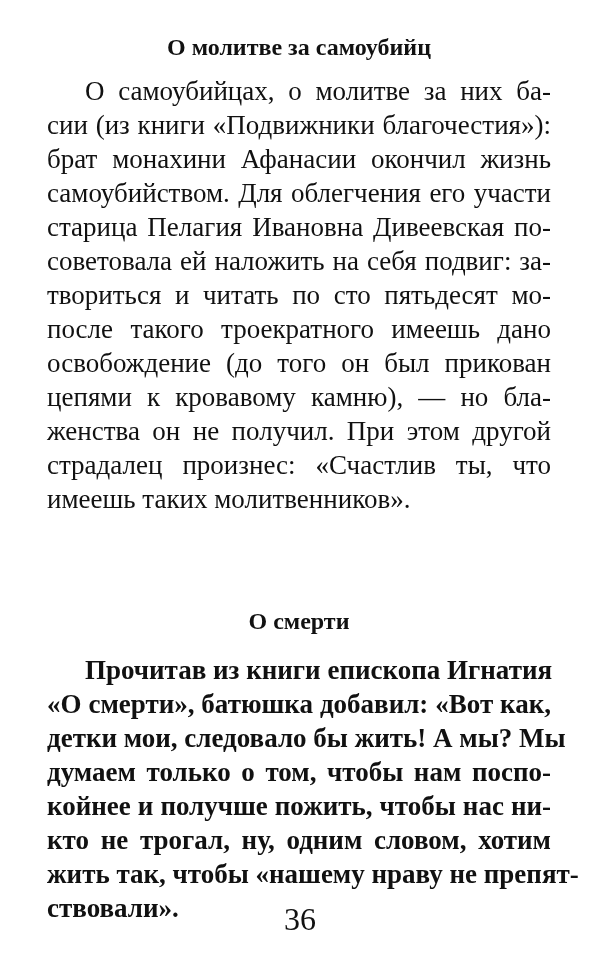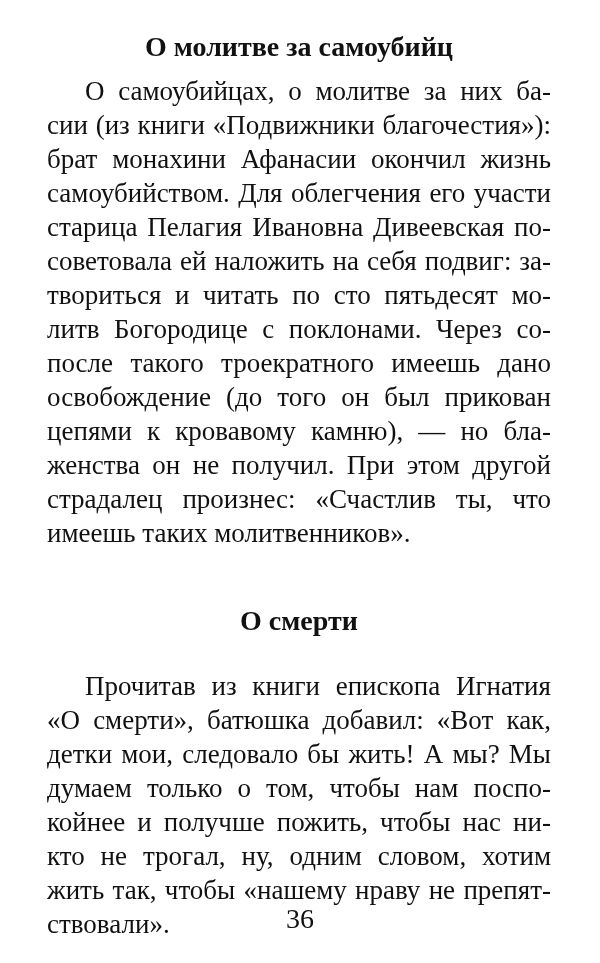--- a/index.html
+++ b/index.html
@@ -1,50 +1,49 @@
 <!DOCTYPE html>
 <html><head>
 <meta charset="utf-8">
 <style>
   html, body { margin: 0; padding: 0; background: #ffffff; }
   body { width: 600px; height: 963px; position: relative; overflow: hidden; color: #111111; font-family: "Liberation Serif", "DejaVu Serif", serif; }
   .page { position: absolute; left: 47px; top: 0; width: 504px; }
-  .heading { position: absolute; left: 0; width: 504px; text-align: center; font-weight: bold; font-size: 28px; line-height: 30px; }
+  .heading { position: absolute; left: 0; width: 504px; text-align: center; font-weight: bold; font-size: 24px; line-height: 30px; }
   .para { position: absolute; left: 0; width: 504px; }
   .line { display: block; height: 34px; line-height: 34px; font-size: 27px; white-space: nowrap; text-align: justify; text-align-last: justify; }
   .line.last { text-align-last: left; }
   .line.indent { padding-left: 38px; }
-  .pagenum { position: absolute; left: 0; width: 600px; top: 904px; text-align: center; font-size: 28px; line-height: 30px; }
+  .pagenum { position: absolute; left: 0; width: 600px; top: 904px; text-align: center; font-size: 32px; line-height: 30px; }
 </style>
 </head>
 <body>
 
 <div class="page">
   <div class="heading" style="top:32px;">О молитве за самоубийц</div>
 
   <div class="para" style="top:74px;">
     <span class="line indent">О самоубийцах, о молитве за них ба-</span>
     <span class="line">сии (из книги «Подвижники благочестия»):</span>
     <span class="line">брат монахини Афанасии окончил жизнь</span>
     <span class="line">самоубийством. Для облегчения его участи</span>
     <span class="line">старица Пелагия Ивановна Дивеевская по-</span>
     <span class="line">советовала ей наложить на себя подвиг: за-</span>
     <span class="line">твориться и читать по сто пятьдесят мо-</span>
-    <span class="line">литв Богородице с поклонами. Через со-</span>
     <span class="line">после такого троекратного имеешь дано</span>
     <span class="line">освобождение (до того он был прикован</span>
     <span class="line">цепями к кровавому камню), — но бла-</span>
     <span class="line">женства он не получил. При этом другой</span>
     <span class="line">страдалец произнес: «Счастлив ты, что</span>
     <span class="line last">имеешь таких молитвенников».</span>
   </div>
 
   <div class="heading" style="top:606px;">О смерти</div>
 
-  <div class="para" style="top:669px;">
+  <div class="para" style="top:653px;font-weight:bold;">
     <span class="line indent">Прочитав из книги епископа Игнатия</span>
     <span class="line">«О смерти», батюшка добавил: «Вот как,</span>
     <span class="line">детки мои, следовало бы жить! А мы? Мы</span>
     <span class="line">думаем только о том, чтобы нам поспо-</span>
     <span class="line">койнее и получше пожить, чтобы нас ни-</span>
     <span class="line">кто не трогал, ну, одним словом, хотим</span>
     <span class="line">жить так, чтобы «нашему нраву не препят-</span>
     <span class="line last">ствовали».</span>
   </div>
 </div>

